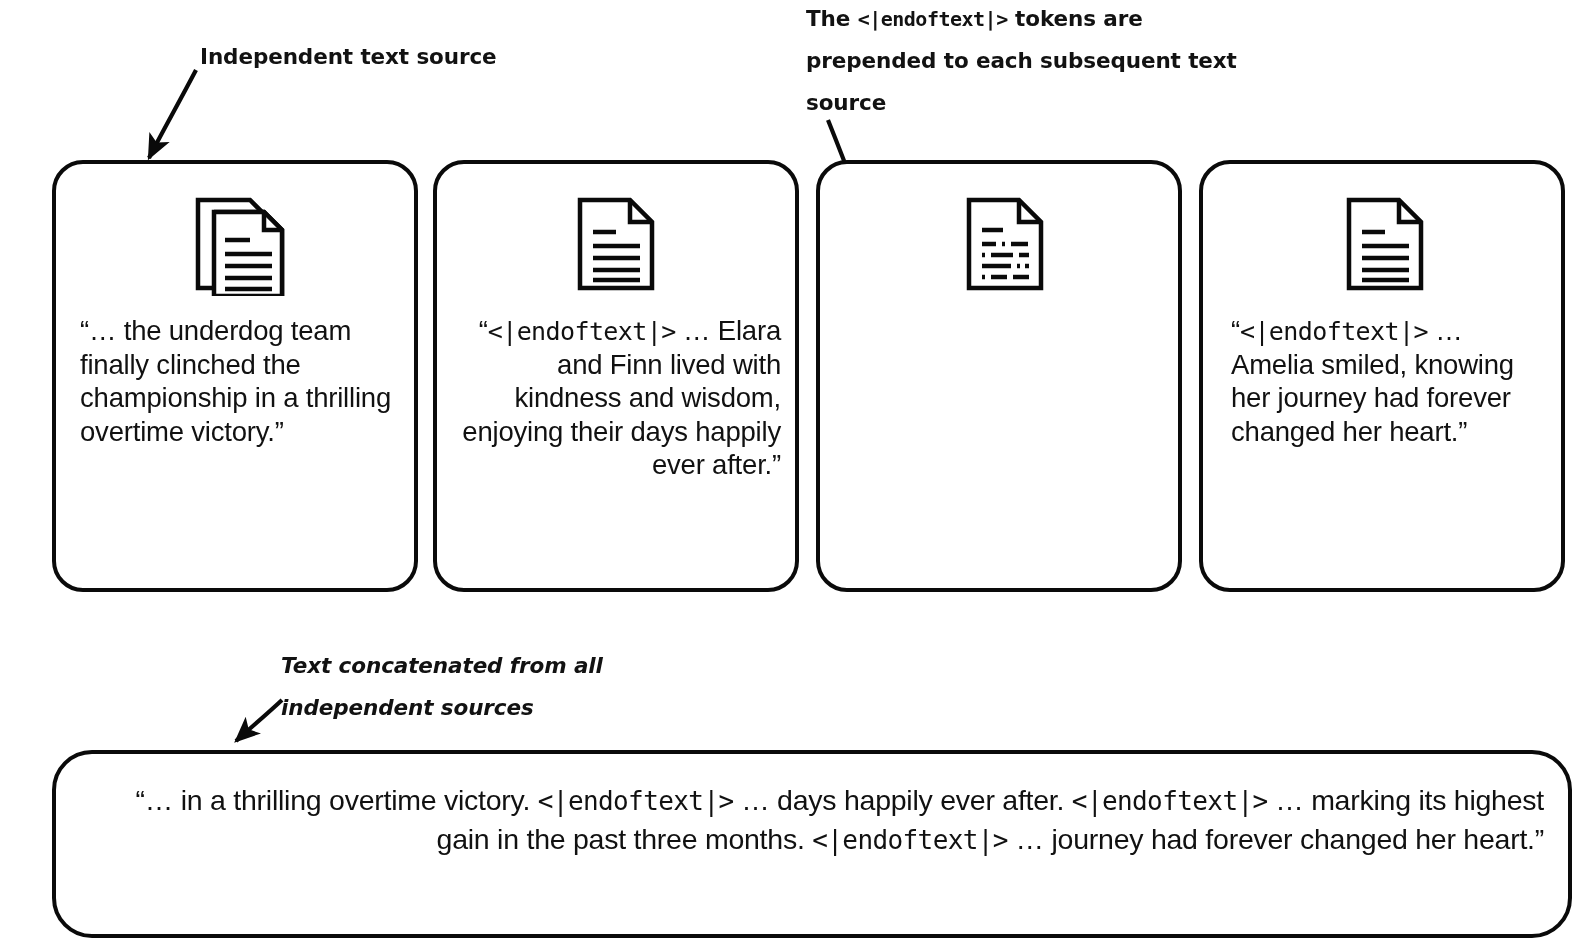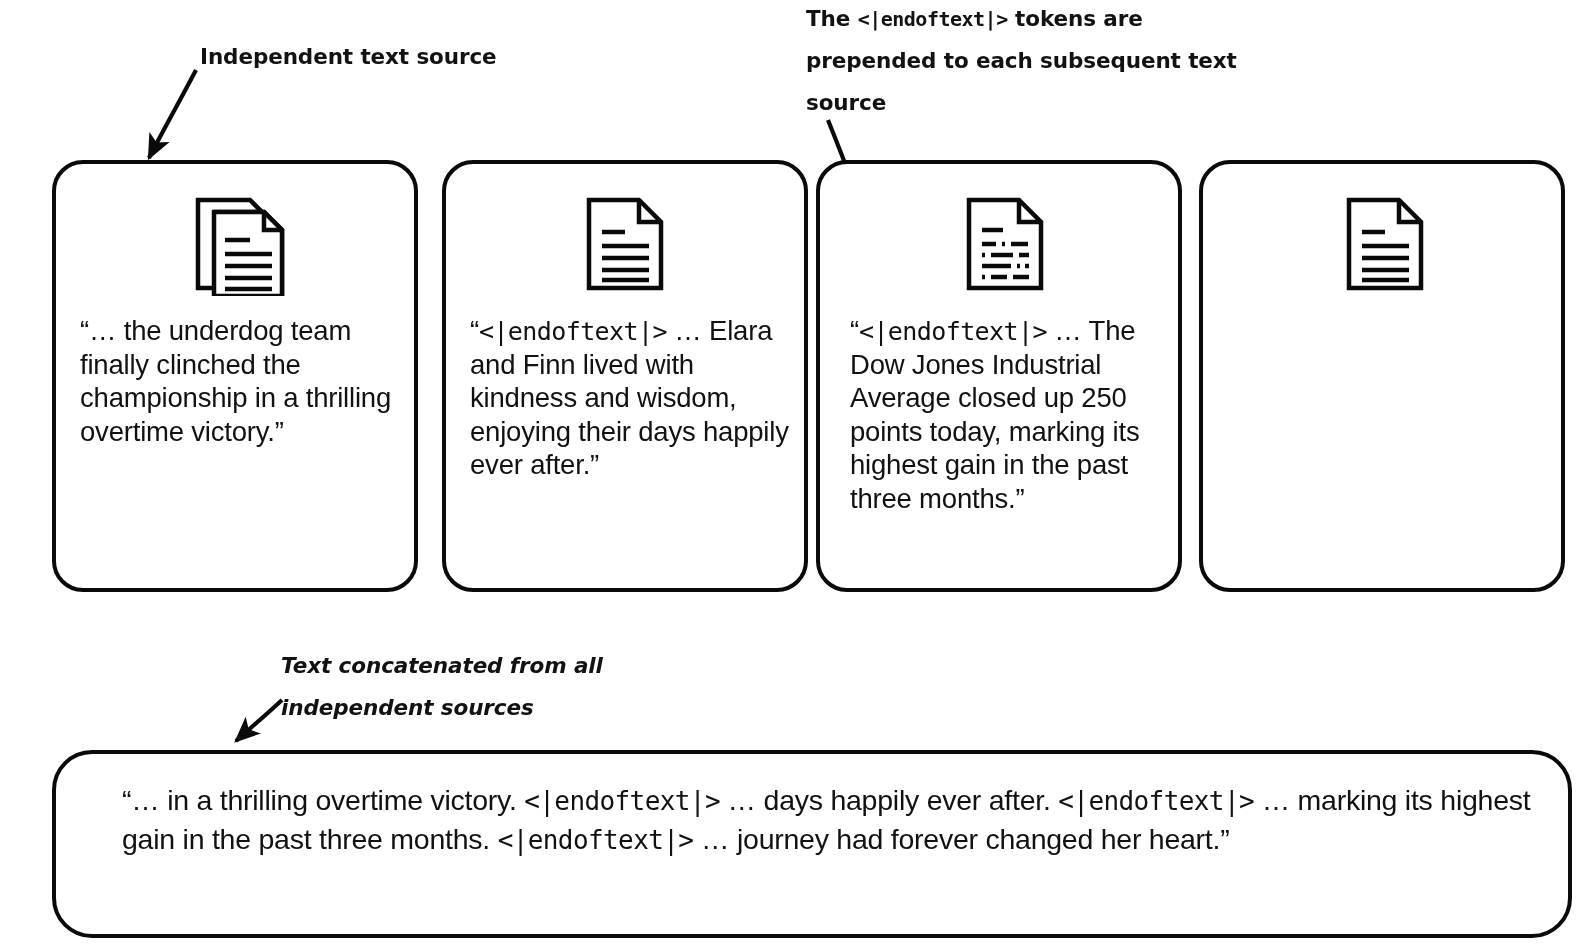--- a/index.html
+++ b/index.html
@@ -50,21 +50,21 @@
   .card {
     position: absolute;
     top: 160px;
     height: 432px;
     border: 4px solid #0a0a0a;
     border-radius: 31px;
     background: #ffffff;
     box-sizing: border-box;
   }
   #card-0 { left: 52px;   width: 366px; }
-  #card-1 { left: 442px;  width: 366px; }
+  #card-1 { left: 433px;  width: 366px; text-align: right; }
   #card-2 { left: 816px;  width: 366px; }
   #card-3 { left: 1199px; width: 366px; }
 
   .card-icon {
     position: absolute;
     top: 32px;
     left: 0; right: 0;
     display: flex;
     justify-content: center;
   }
@@ -96,20 +96,21 @@
   #concat-box {
     position: absolute;
     left: 52px;
     top: 750px;
     width: 1520px;
     height: 188px;
     border: 4px solid #0a0a0a;
     border-radius: 40px;
     background: #ffffff;
     box-sizing: border-box;
+    text-align: right;
   }
   #concat-text {
     position: absolute;
     left: 66px;
     top: 27px;
     right: 24px;
     font-size: 28.5px;
     line-height: 1.38;
     color: #111111;
     letter-spacing: -0.25px;
@@ -184,32 +185,32 @@
       <line x1="26" y1="59" x2="48" y2="59" stroke="#0a0a0a" stroke-width="4.5"></line>
       <line x1="54" y1="59" x2="64" y2="59" stroke="#0a0a0a" stroke-width="4.5"></line>
       <line x1="17" y1="70" x2="46" y2="70" stroke="#0a0a0a" stroke-width="4.5"></line>
       <line x1="52" y1="70" x2="55" y2="70" stroke="#0a0a0a" stroke-width="4.5"></line>
       <line x1="60" y1="70" x2="64" y2="70" stroke="#0a0a0a" stroke-width="4.5"></line>
       <line x1="17" y1="81" x2="20" y2="81" stroke="#0a0a0a" stroke-width="4.5"></line>
       <line x1="26" y1="81" x2="42" y2="81" stroke="#0a0a0a" stroke-width="4.5"></line>
       <line x1="48" y1="81" x2="64" y2="81" stroke="#0a0a0a" stroke-width="4.5"></line>
     </svg>
   </div>
-  <div class="card-text"><span>“</span><span class="mono-tok">&lt;|endoftext|&gt;</span><span> … The Dow Jones Industrial Average closed up 250 points today, marking its highest gain in the past three months.”</span></div>
 </div>
 
 <div class="card" id="card-3">
   <div class="card-icon">
     <svg width="80" height="96" viewBox="0 0 80 96">
       <path d="M4,4 H54 L76,26 V92 H4 Z" fill="#ffffff" stroke="#0a0a0a" stroke-width="4.5"></path>
       <path d="M54,4 V26 H76" fill="none" stroke="#0a0a0a" stroke-width="4.5"></path>
       <line x1="17" y1="36" x2="40" y2="36" stroke="#0a0a0a" stroke-width="4.5"></line>
       <line x1="17" y1="50" x2="64" y2="50" stroke="#0a0a0a" stroke-width="4.5"></line>
       <line x1="17" y1="62" x2="64" y2="62" stroke="#0a0a0a" stroke-width="4.5"></line>
       <line x1="17" y1="74" x2="64" y2="74" stroke="#0a0a0a" stroke-width="4.5"></line>
       <line x1="17" y1="84" x2="64" y2="84" stroke="#0a0a0a" stroke-width="4.5"></line>
     </svg>
   </div>
+  <div class="card-text"><span>“</span><span class="mono-tok">&lt;|endoftext|&gt;</span><span> … Amelia smiled, knowing her journey had forever changed her heart.”</span></div>
 </div>
 
 <div id="concat-box">
   <div id="concat-text"><span>“… in a thrilling overtime victory. </span><span class="mono-tok">&lt;|endoftext|&gt;</span><span> … days happily ever after. </span><span class="mono-tok">&lt;|endoftext|&gt;</span><span> … marking its highest gain in the past three months. </span><span class="mono-tok">&lt;|endoftext|&gt;</span><span> … journey had forever changed her heart.”</span></div>
 </div>
 
 </body></html>

